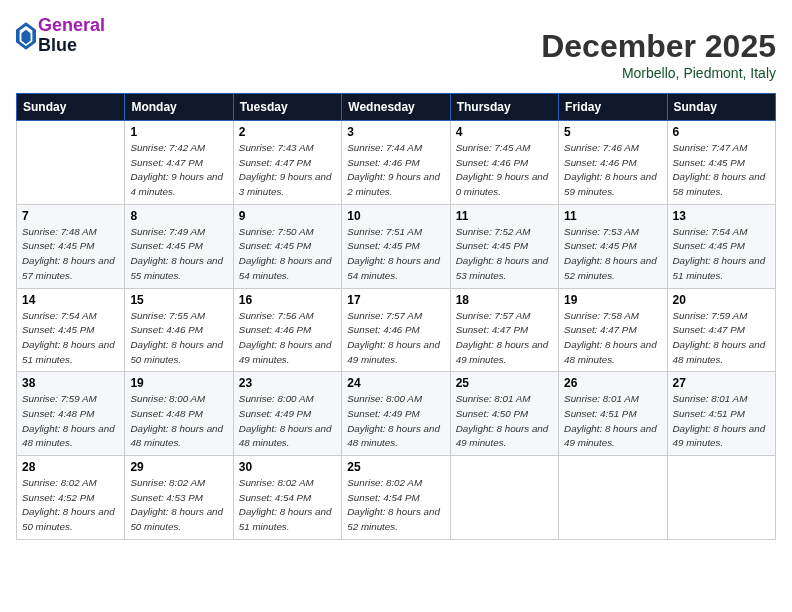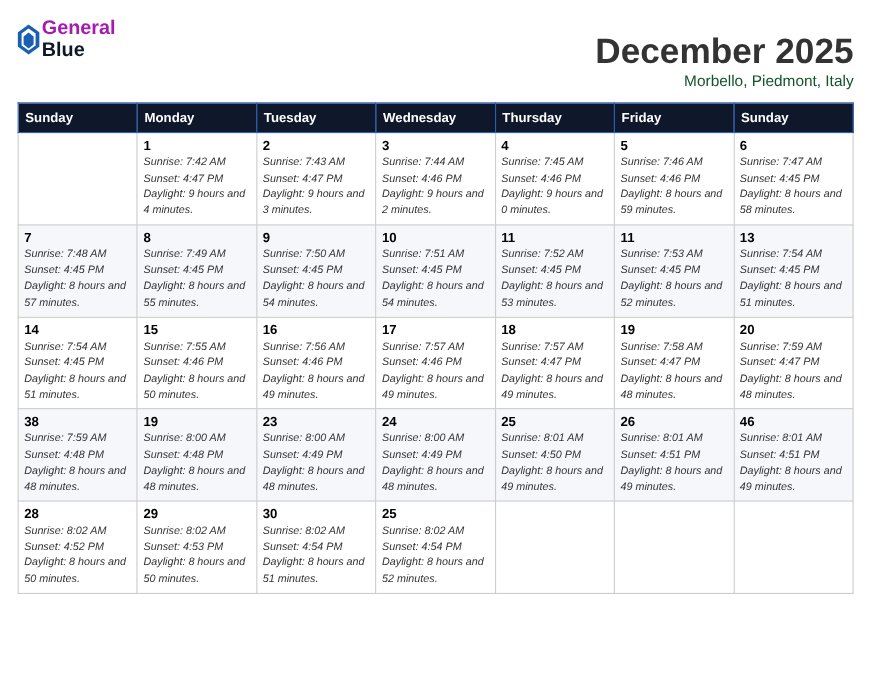--- a/index.html
+++ b/index.html
@@ -231,21 +231,21 @@
         </td>
         <td>
           <span class="day-num">25</span>
           <div class="day-info">Sunrise: 8:01 AM<br>Sunset: 4:50 PM<br>Daylight: 8 hours and 49 minutes.</div>
         </td>
         <td>
           <span class="day-num">26</span>
           <div class="day-info">Sunrise: 8:01 AM<br>Sunset: 4:51 PM<br>Daylight: 8 hours and 49 minutes.</div>
         </td>
         <td>
-          <span class="day-num">46</span>
+          <span class="day-num">27</span>
           <div class="day-info">Sunrise: 8:01 AM<br>Sunset: 4:51 PM<br>Daylight: 8 hours and 49 minutes.</div>
         </td>
       </tr>
       <tr>
         <td>
           <span class="day-num">28</span>
           <div class="day-info">Sunrise: 8:02 AM<br>Sunset: 4:52 PM<br>Daylight: 8 hours and 50 minutes.</div>
         </td>
         <td>
           <span class="day-num">29</span>

